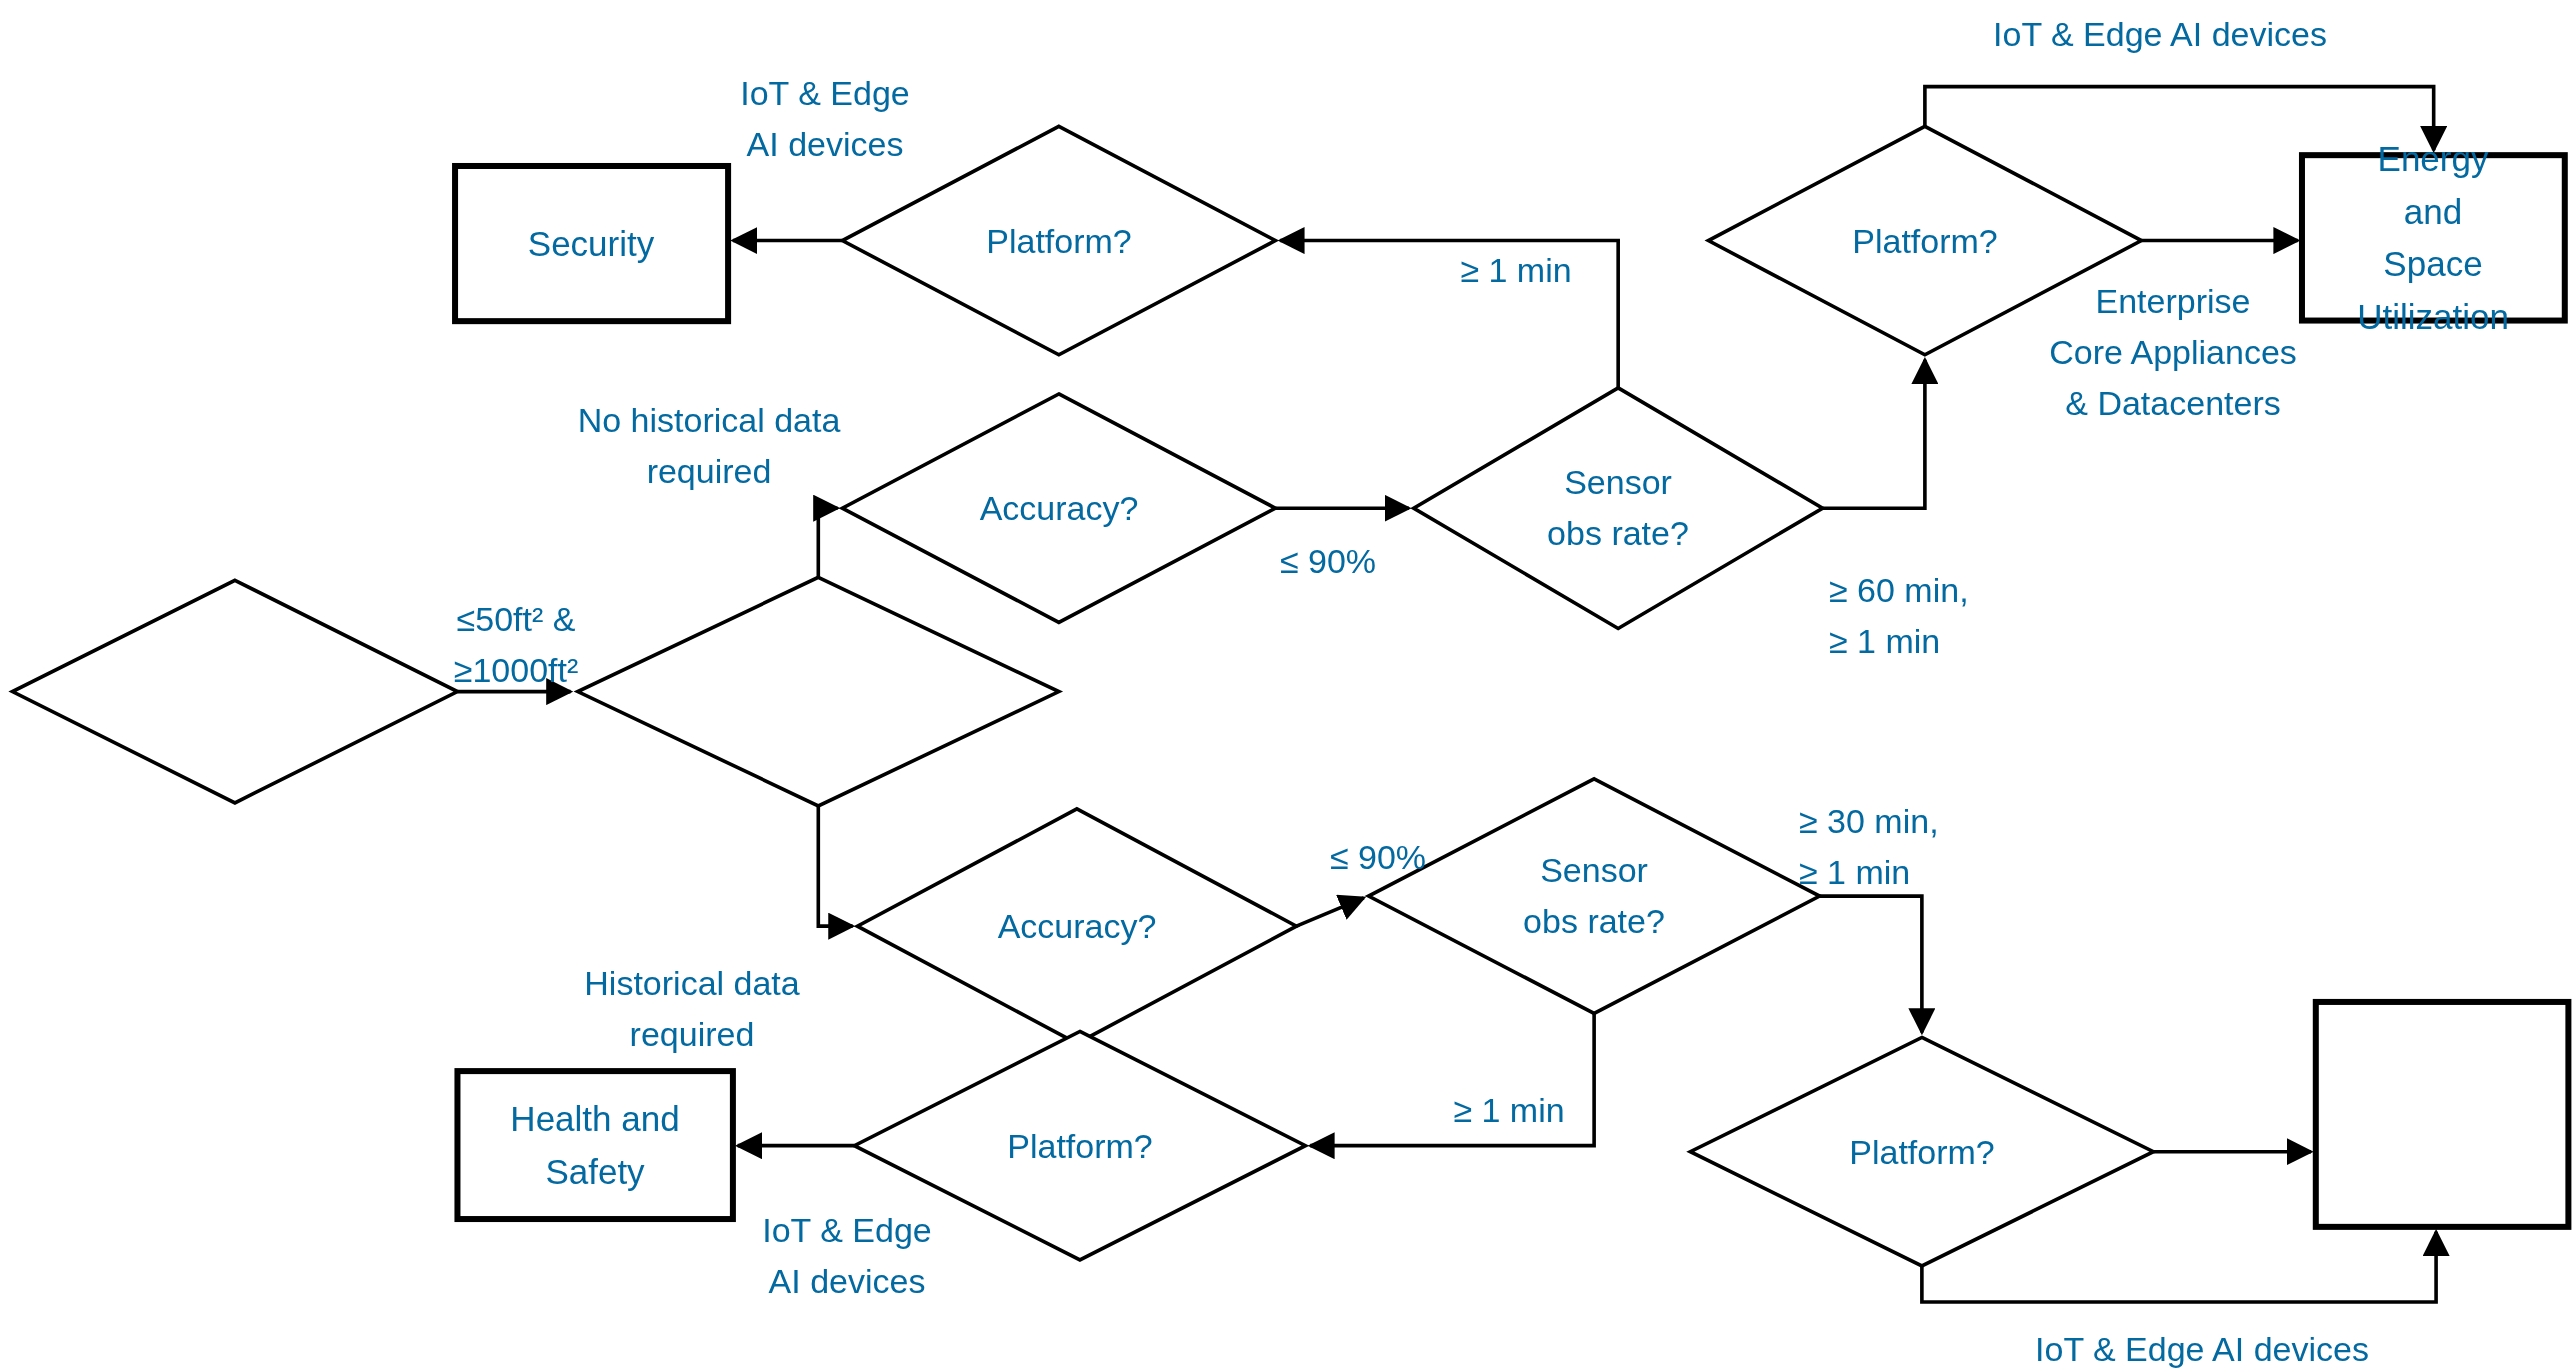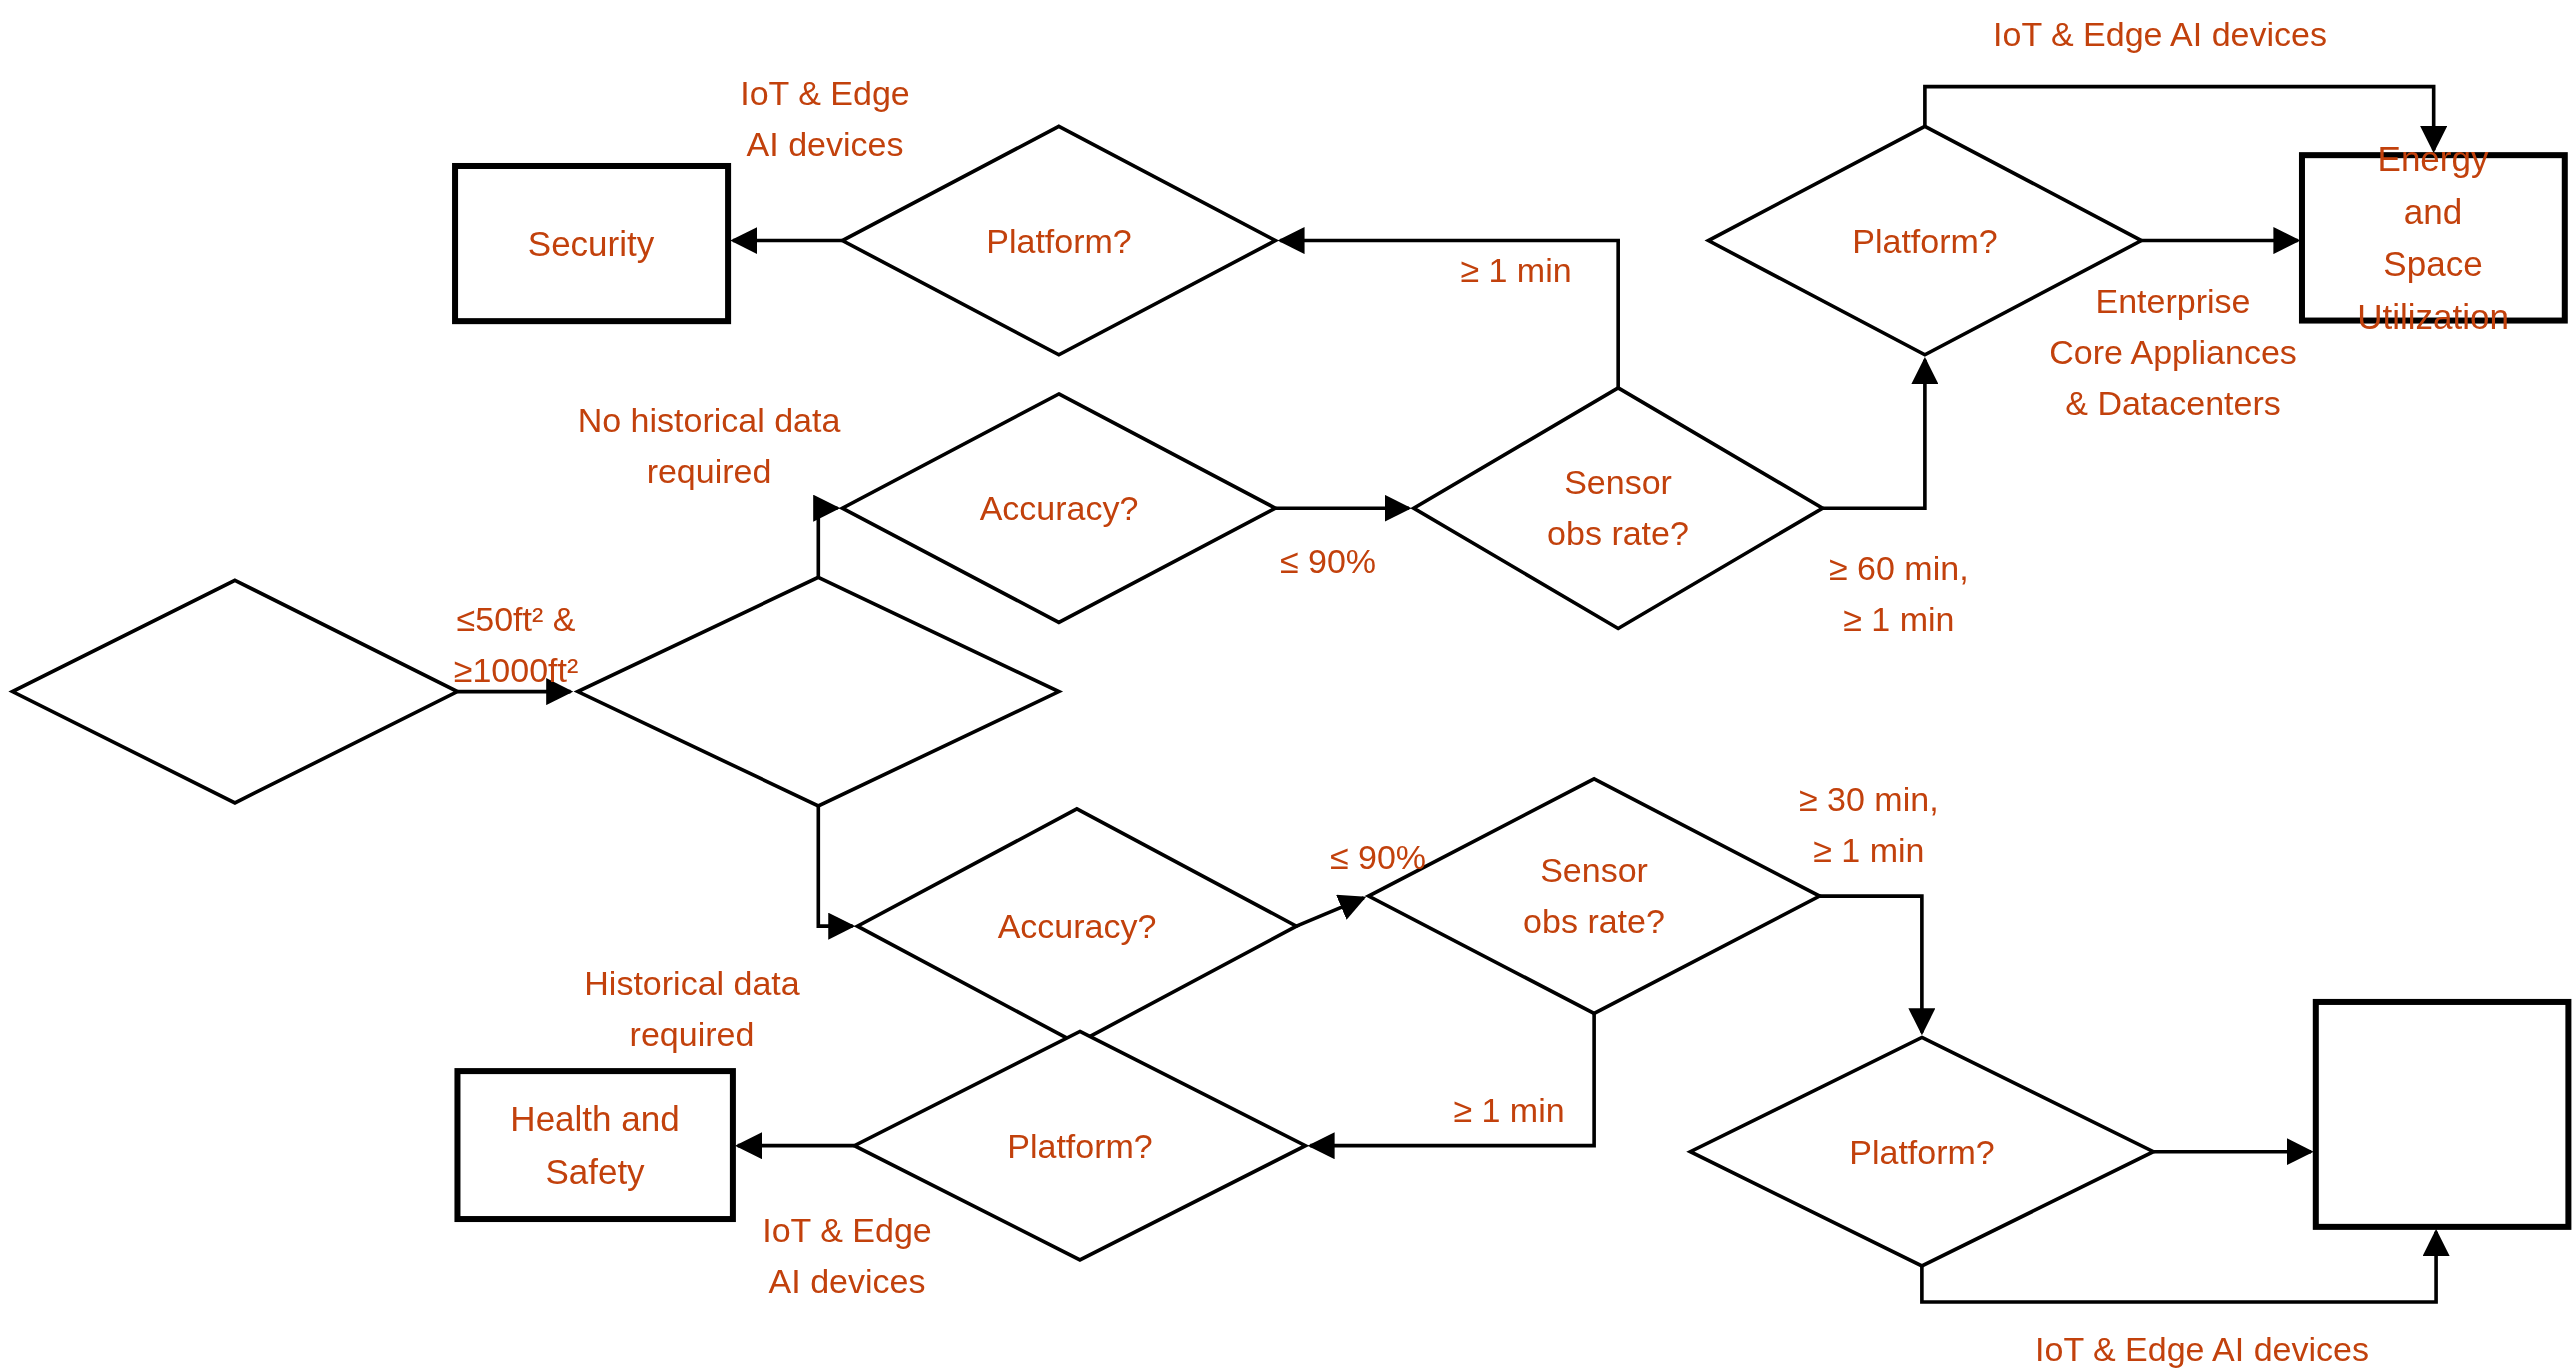--- a/index.html
+++ b/index.html
@@ -19,25 +19,26 @@
   .shape { fill: #ffffff; stroke: #000000; stroke-width: 6; }
   .box   { fill: #ffffff; stroke: #000000; stroke-width: 10; }
   .edge  { fill: none; stroke: #000000; stroke-width: 6; }
   .lbl {
     position: absolute;
     transform: translate(-50%, -50%);
     white-space: pre-line;
     text-align: center;
     font-size: 34px;
     line-height: 1.5;
-    color: #c2410c;
+    color: #0369a1;
   }
   .lbl.left {
     transform: translate(0, -50%);
-    text-align: center;
+    text-align: left;
+    margin-top: 22px;
   }
   .lbl.bold { font-weight: normal; font-size: 35px; }
 </style>
 </head>
 <body>
 
 <div id="canvas">
 
   <svg width="2576" height="1370" viewBox="0 0 4282 2278">
     <defs>

